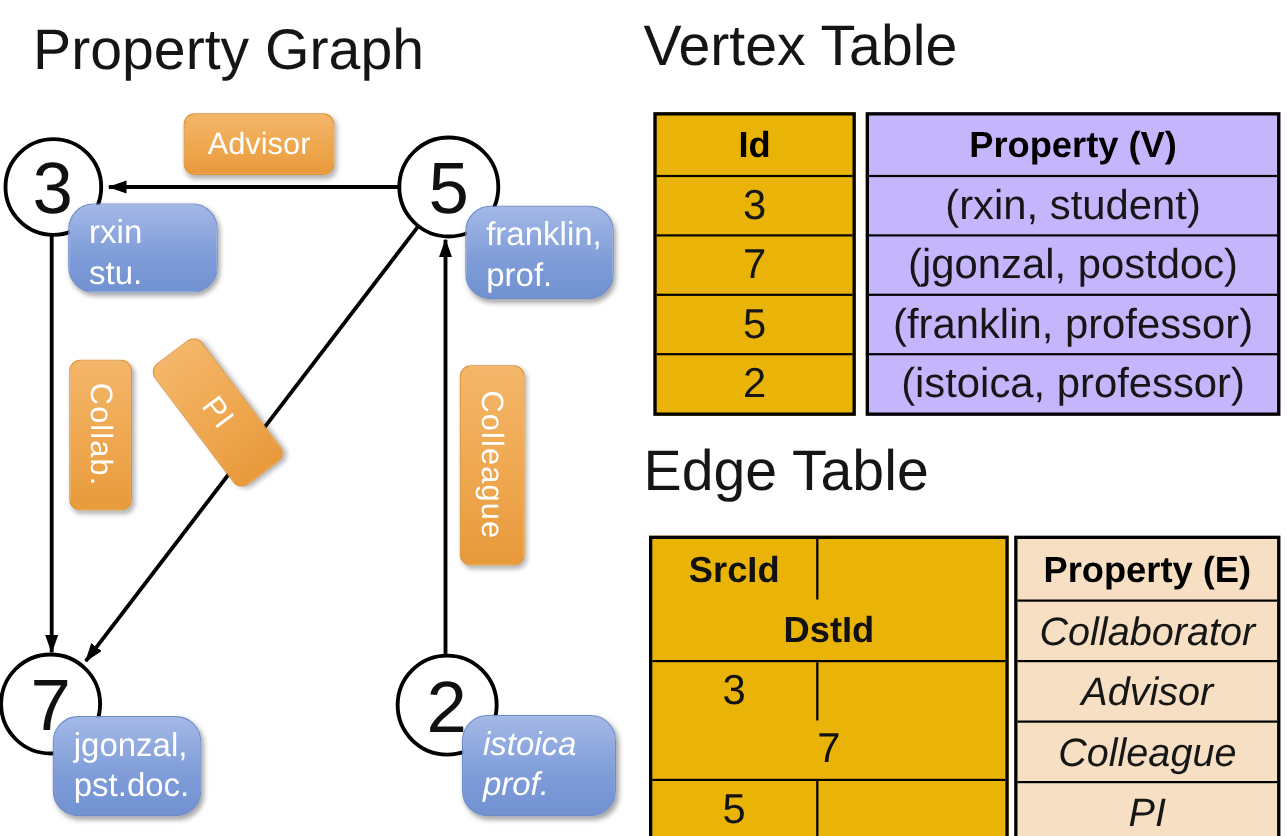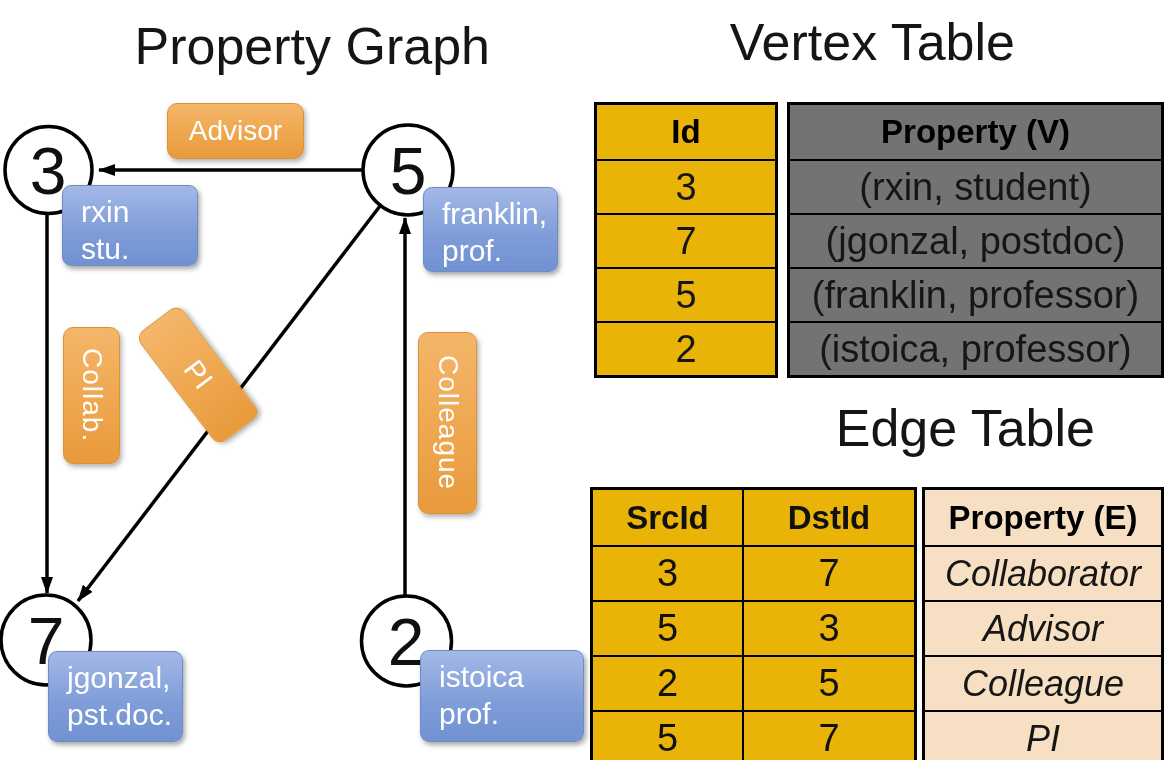--- a/index.html
+++ b/index.html
@@ -3,21 +3,21 @@
 <meta charset="utf-8">
 <style>
   html,body{margin:0;padding:0;background:#fff;}
   .stage{
     position:relative;width:1170px;height:760px;background:#ffffff;overflow:hidden;
     font-family:"Liberation Sans", sans-serif;color:#111;
   }
   .abs{position:absolute;}
   
   .big-title{
-    font-size:52px;font-weight:400;color:#151515;text-align:right;
+    font-size:52px;font-weight:400;color:#151515;text-align:left;
     letter-spacing:0px;white-space:nowrap;
   }
   .pg-title{left:30px;top:16px;width:460px;}
   .vt-title{left:585px;top:12px;width:430px;}
   .et-title{left:585px;top:398px;width:510px;}
   
   .graph-svg{left:0;top:0;width:585px;height:760px;}
   .node-num{
     width:90px;height:80px;line-height:80px;text-align:center;
     font-size:66px;font-weight:400;color:#101010;
@@ -35,47 +35,47 @@
     font-size:28px;
   }
   .pill-advisor{left:167px;top:103px;width:135px;height:54px;}
   .pill-vert span{writing-mode:vertical-rl;text-orientation:mixed;letter-spacing:1px;}
   .pill-collab{left:63px;top:327px;width:55px;height:135px;}
   .pill-colleague{left:418px;top:332px;width:57px;height:180px;}
   .pill-pi{left:171px;top:306px;width:52px;height:136px;transform:rotate(-37deg);}
   
   .vbox{
     background:linear-gradient(180deg,#A3B8E6 0%,#7E9CD8 60%,#7191D1 100%);
-    border:1px solid #6D8CC7;border-radius:9px;
+    border:1px solid #6D8CC7;border-radius:23px;
     box-shadow:2px 3px 5px rgba(0,0,0,0.35);
     color:#fff;font-size:30px;line-height:37px;
     padding:7px 0 0 18px;box-sizing:border-box;white-space:nowrap;
   }
   .vbox-rxin{left:62px;top:185px;width:136px;height:81px;}
   .vbox-franklin{left:423px;top:187px;width:135px;height:85px;}
   .vbox-jgonzal{left:48px;top:651px;width:135px;height:91px;}
-  .vbox-istoica{left:420px;top:650px;width:164px;height:92px;}
+  .vbox-istoica{left:420px;top:650px;width:140px;height:92px;font-style:italic;}
   
   .tbl{box-sizing:border-box;border:3px solid #000;background:#eab308;}
   .tbl .th{
     font-weight:700;text-align:center;font-size:33px;color:#000;
     height:54px;line-height:54px;
   }
   .tbl .td{
     text-align:center;font-size:38px;color:#161616;
     border-top:2px solid #000;
   }
   
   .vtx-id{left:594px;top:102px;width:184px;}
   .vtx-id .td{height:52px;line-height:52px;}
-  .vtx-prop{left:787px;top:102px;width:377px;background:#737373;}
+  .vtx-prop{left:787px;top:102px;width:377px;background:#c4b5fd;}
   .vtx-prop .td{height:52px;line-height:52px;}
   
   .edg-ids{left:590px;top:487px;width:327px;}
-  .edg-ids .hdr-row,.edg-ids .row{display:flex;}
+  .edg-ids .hdr-row,.edg-ids .row{display:flex;flex-direction:column;}
   .edg-ids .c-src{width:151px;box-sizing:border-box;border-right:2px solid #000;}
   .edg-ids .c-dst{flex:1;}
   .edg-ids .hdr-row .cell{height:55px;line-height:55px;font-weight:700;font-size:33px;text-align:center;}
   .edg-ids .row{border-top:2px solid #000;}
   .edg-ids .row .cell{height:53px;line-height:53px;font-size:38px;text-align:center;}
   .edg-prop{left:922px;top:487px;width:242px;background:#F6DFC2;}
   .edg-prop .th{height:55px;line-height:55px;}
   .edg-prop .td{height:53px;line-height:53px;font-size:36px;font-style:italic;}
 </style>
 </head>

